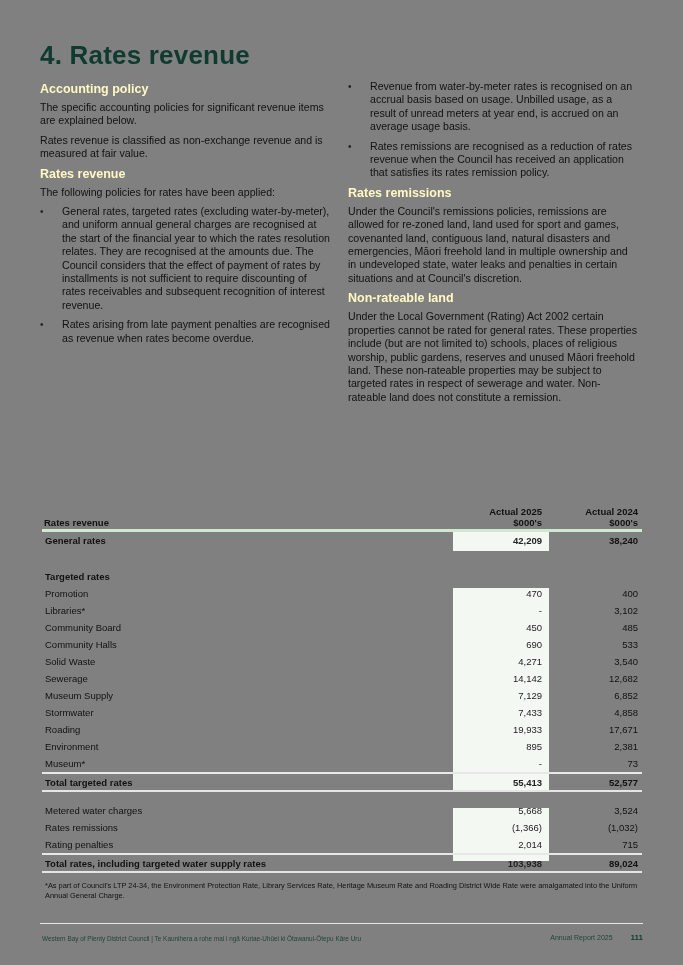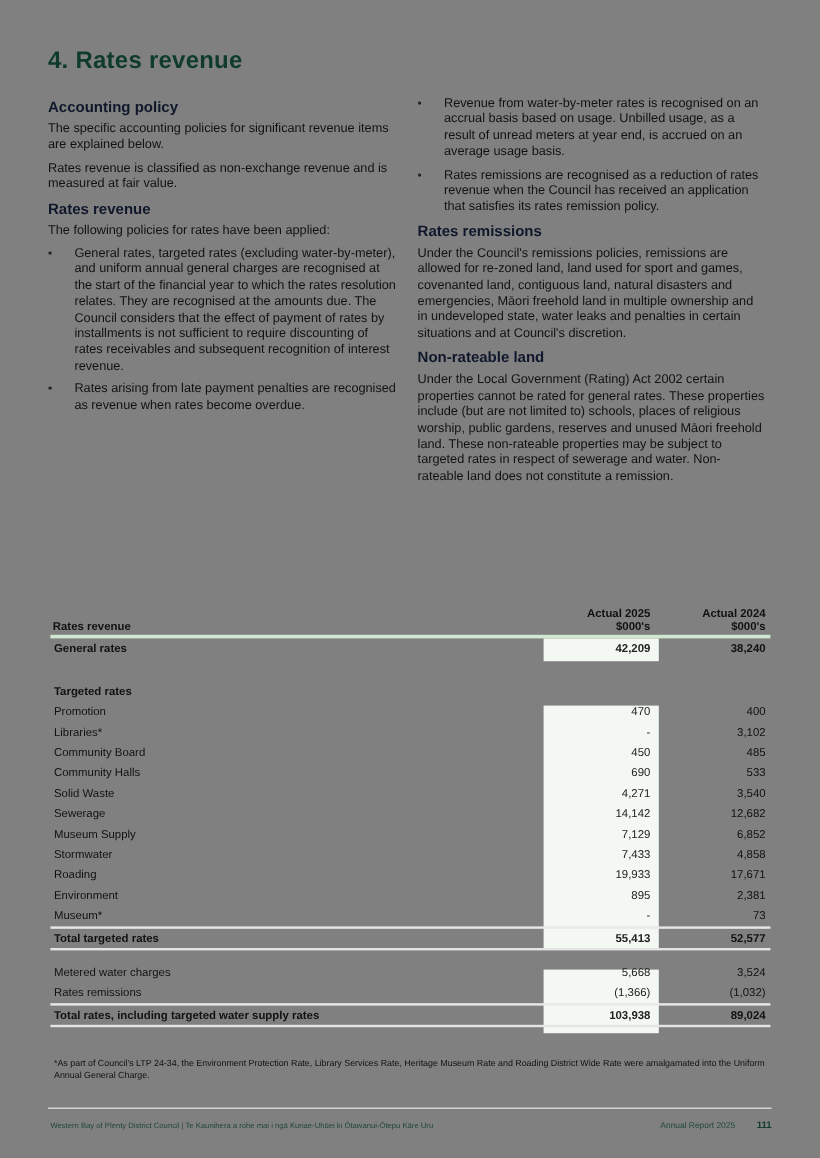--- a/index.html
+++ b/index.html
@@ -1,28 +1,28 @@
 <!DOCTYPE html>
 <html><head>
 <meta charset="utf-8">
 <style>
   html, body { margin:0; padding:0; }
   body {
     width:683px; height:965px; background:#808080; position:relative; overflow:hidden;
     font-family:"Liberation Sans", sans-serif; color:#111;
   }
   .title {
-    position:absolute; left:40px; top:40px; font-size:20px; font-weight:bold;
+    position:absolute; left:40px; top:40px; font-size:26px; font-weight:bold;
     color:#0f3b2e; margin:0; letter-spacing:0.2px;
   }
   .col { position:absolute; top:82px; width:290px; }
   .col.left { left:40px; }
   .col.right { left:348px; top:80px; }
   h3 {
-    margin:0 0 5px 0; font-size:12.5px; font-weight:bold; color:#0f172a;
+    margin:0 0 5px 0; font-size:12.5px; font-weight:bold; color:#fef9c3;
   }
   p {
     margin:0 0 6px 0; font-size:10.6px; line-height:13.4px; color:#111;
   }
   ul { list-style:none; margin:0 0 6px 0; padding:0; }
   li {
     position:relative; padding-left:22px; font-size:10.6px; line-height:13.4px; margin-bottom:6px; color:#111;
   }
   li .bullet { position:absolute; left:0; top:0; font-size:10px; color:#222; }
   .section { margin-bottom:4px; }
@@ -184,20 +184,25 @@
   <div class="row">
       <span class="name">Metered water charges</span>
       <span class="v25">5,668</span>
       <span class="v24">3,524</span>
     </div>
   <div class="row">
       <span class="name">Rates remissions</span>
       <span class="v25">(1,366)</span>
       <span class="v24">(1,032)</span>
     </div>
+  <div class="row">
+      <span class="name">Rating penalties</span>
+      <span class="v25">2,014</span>
+      <span class="v24">715</span>
+    </div>
 
   <div class="row bold total">
     <span class="name">Total rates, including targeted water supply rates</span>
     <span class="v25">103,938</span>
     <span class="v24">89,024</span>
   </div>
 </div>
 
 <div class="footnote">*As part of Council's LTP 24-34, the Environment Protection Rate, Library Services Rate, Heritage Museum Rate and Roading District Wide Rate were amalgamated into the Uniform Annual General Charge.</div>
 

